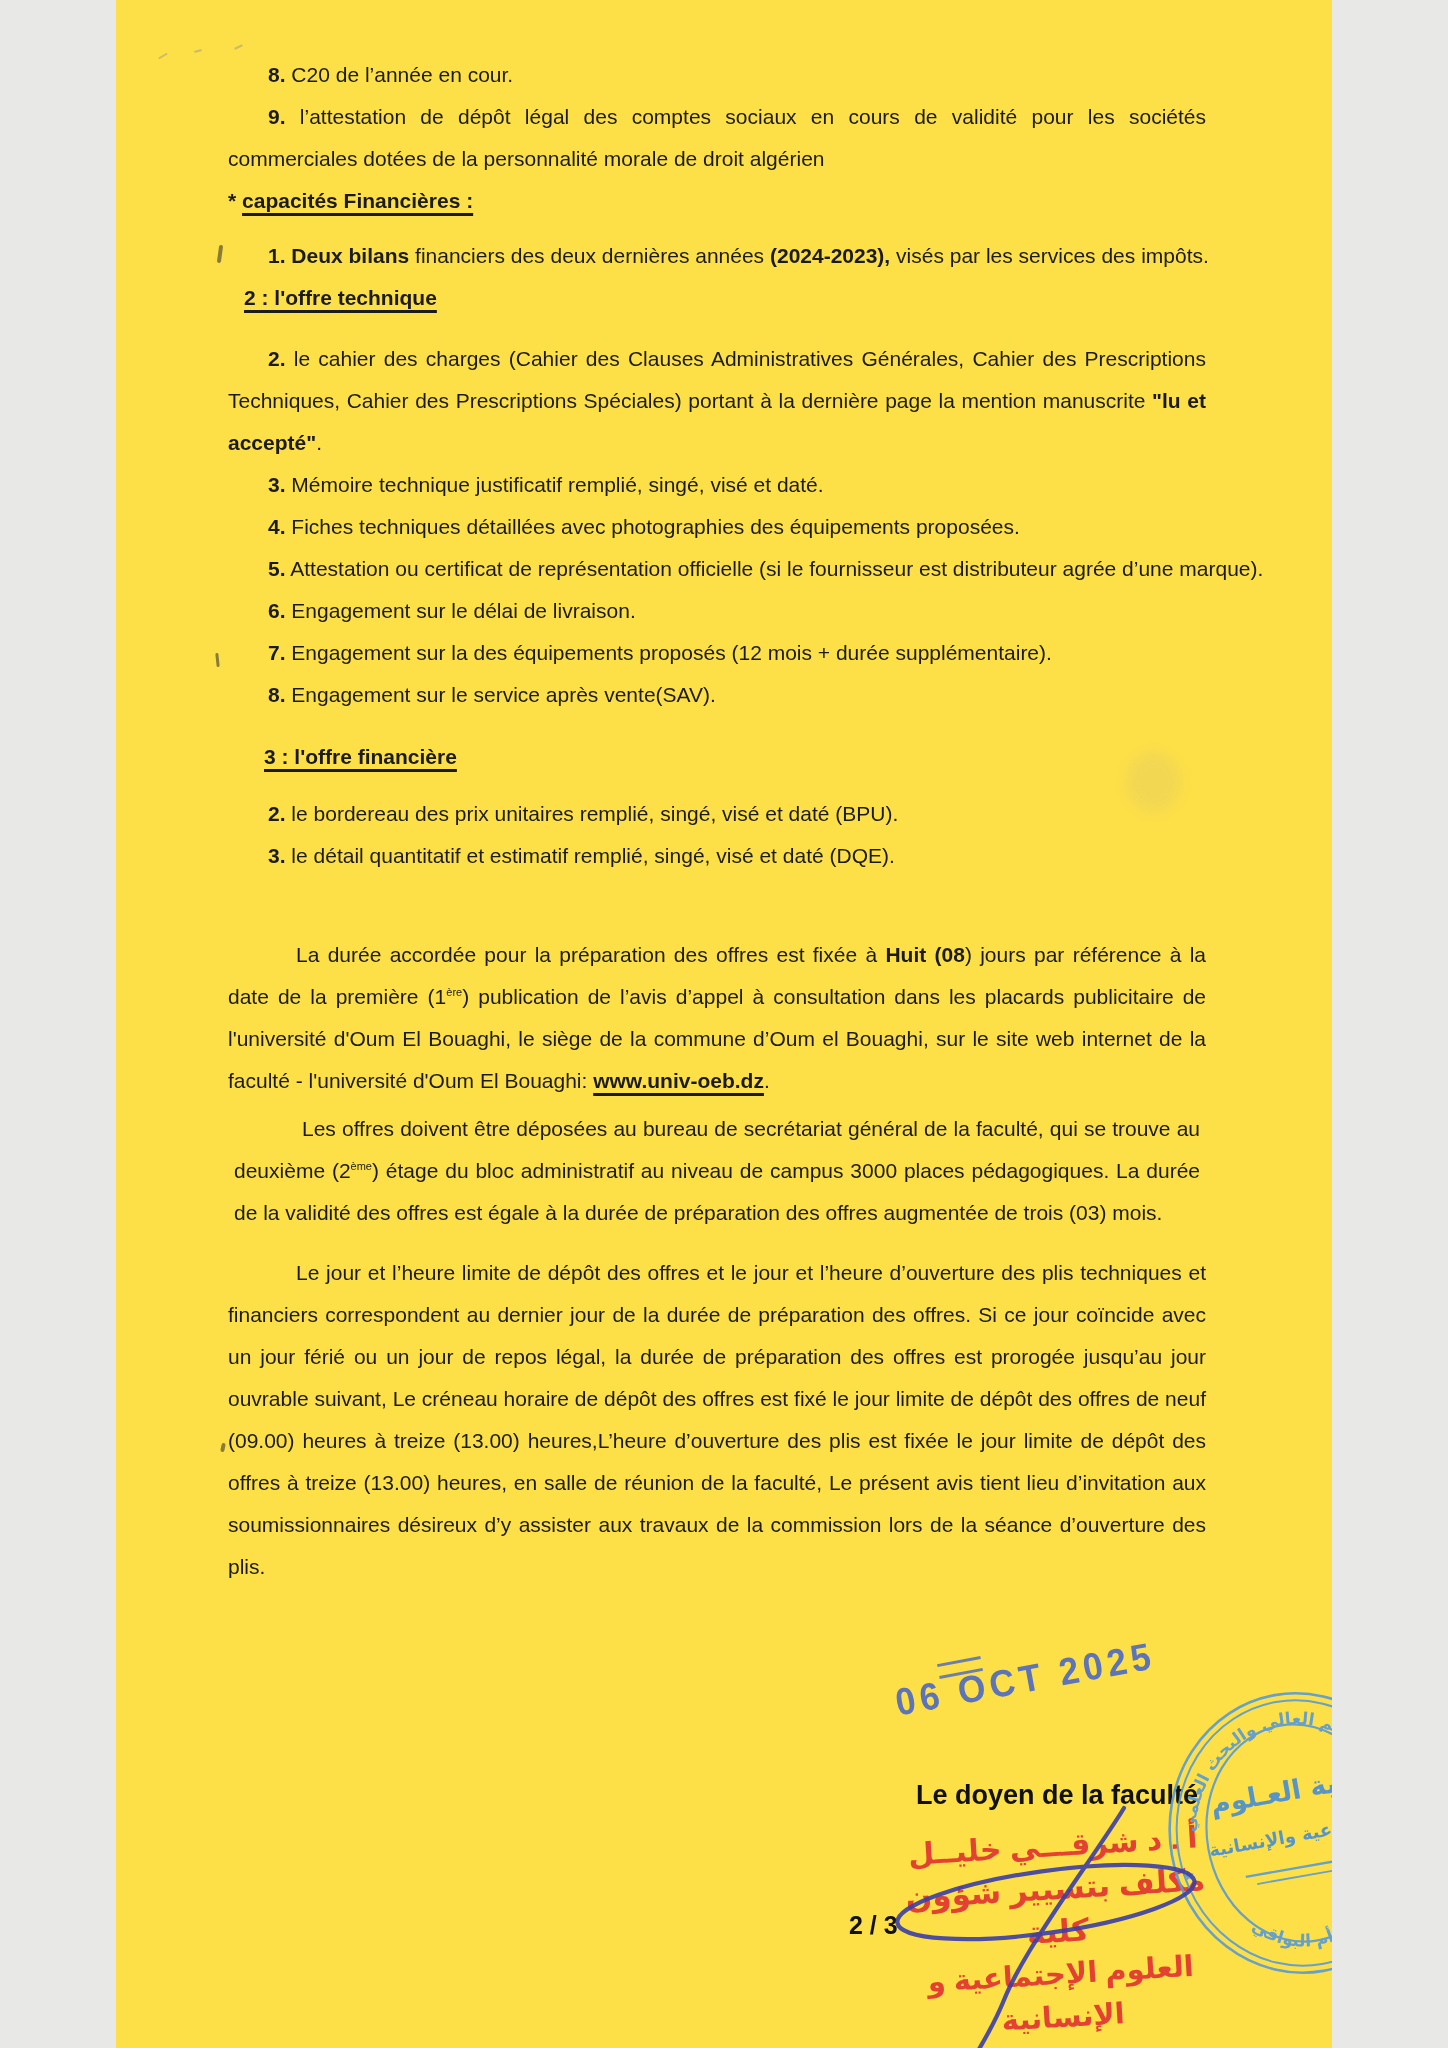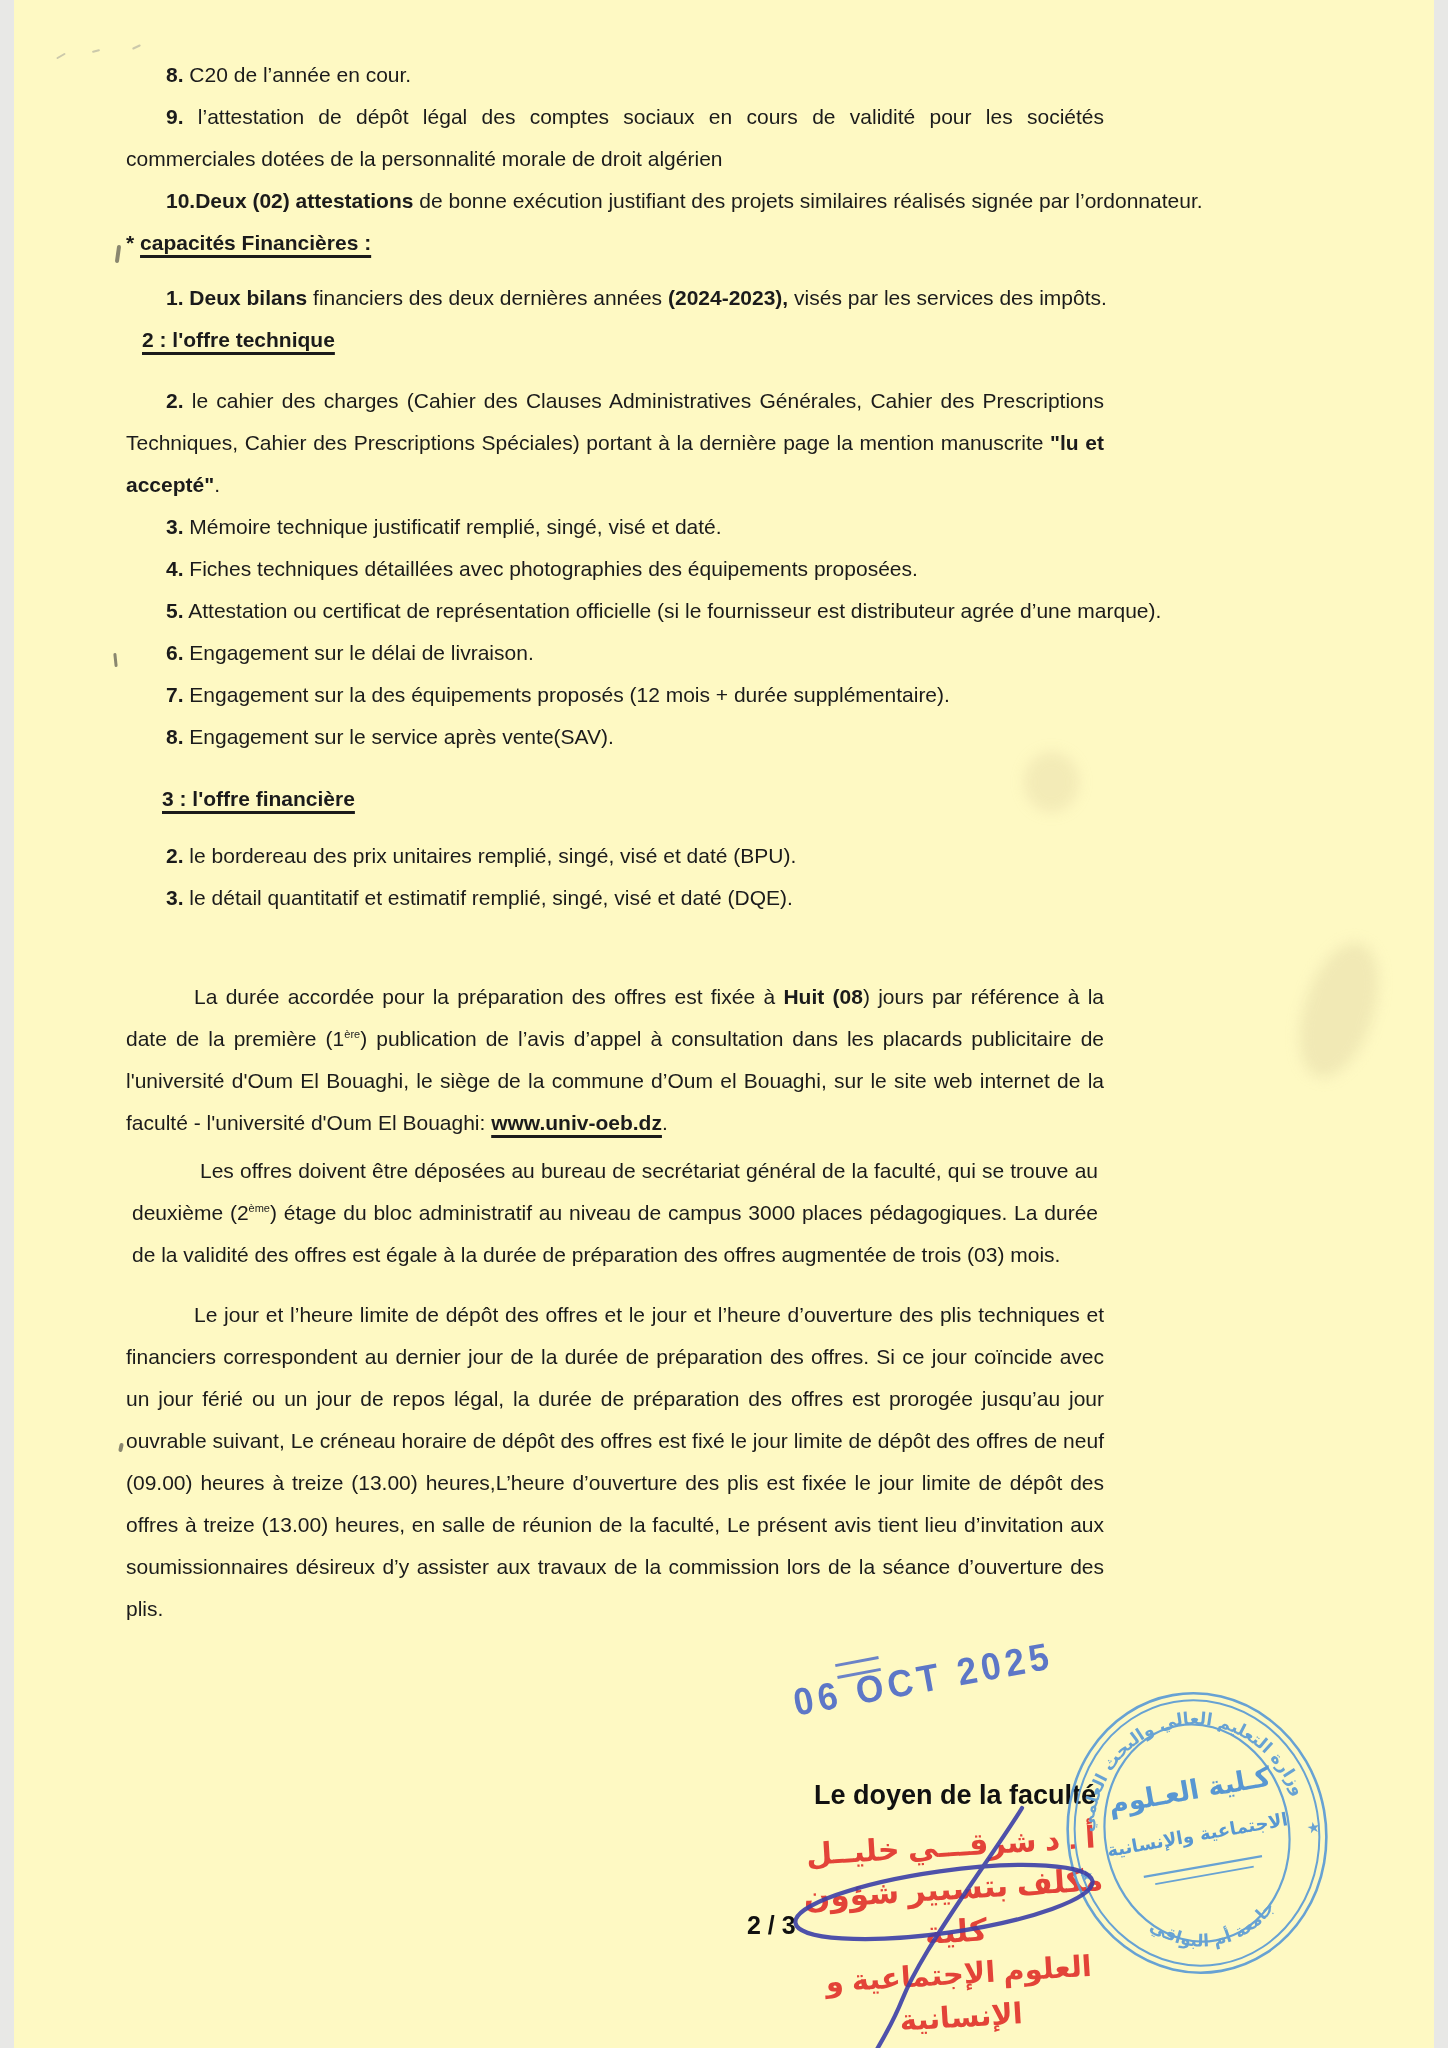--- a/index.html
+++ b/index.html
@@ -1,18 +1,18 @@
 <!DOCTYPE html>
 <html lang="fr"><head>
 <meta charset="utf-8">
 <style>
   html,body{margin:0;padding:0;background:#e8e8e6;}
   .page{
-    position:relative; width:1420px; height:2048px; margin:0 auto;
-    background:#fef9c3; overflow:hidden; color:#1b1b1b;
+    position:relative; width:1216px; height:2048px; margin:0 auto;
+    background:#fde047; overflow:hidden; color:#1b1b1b;
     font-family:"Liberation Sans","DejaVu Sans",sans-serif;
     font-size:21px; line-height:42px;
   }
   .content{ position:absolute; top:54px; left:112px; width:978px; }
   .b{ font-weight:bold; }
   .u{ text-decoration:underline; text-decoration-thickness:2.5px; text-underline-offset:5px; }
   .jt{ text-align:justify; }
   .li{ text-indent:40px; }
   .nowrap{ white-space:nowrap; }
   .heading{ font-weight:bold; }
@@ -89,23 +89,20 @@
     <div class="li">
       <span class="b">8.</span>
       <span>C20 de l’année en cour.</span>
     </div>
 
     <div class="li jt">
       <span class="b">9.</span>
       <span>l’attestation de dépôt légal des comptes sociaux en cours de validité pour les sociétés commerciales dotées de la personnalité morale de droit algérien</span>
     </div>
 
-    <div class="li nowrap">
-      <span class="b">10.</span><span class="b">Deux (02) attestations</span><span> de bonne exécution  justifiant des projets similaires réalisés signée par l’ordonnateur.</span>
-    </div>
 
     <div class="heading h-cap">
       <span>*</span>
       <span class="u">capacités Financières :</span>
     </div>
 
     <div class="li nowrap cap-item">
       <span class="b">1.</span><span class="b"> Deux bilans</span><span> financiers des deux dernières années </span><span class="b">(2024-2023),</span><span> visés par les services des impôts.</span>
     </div>
 

